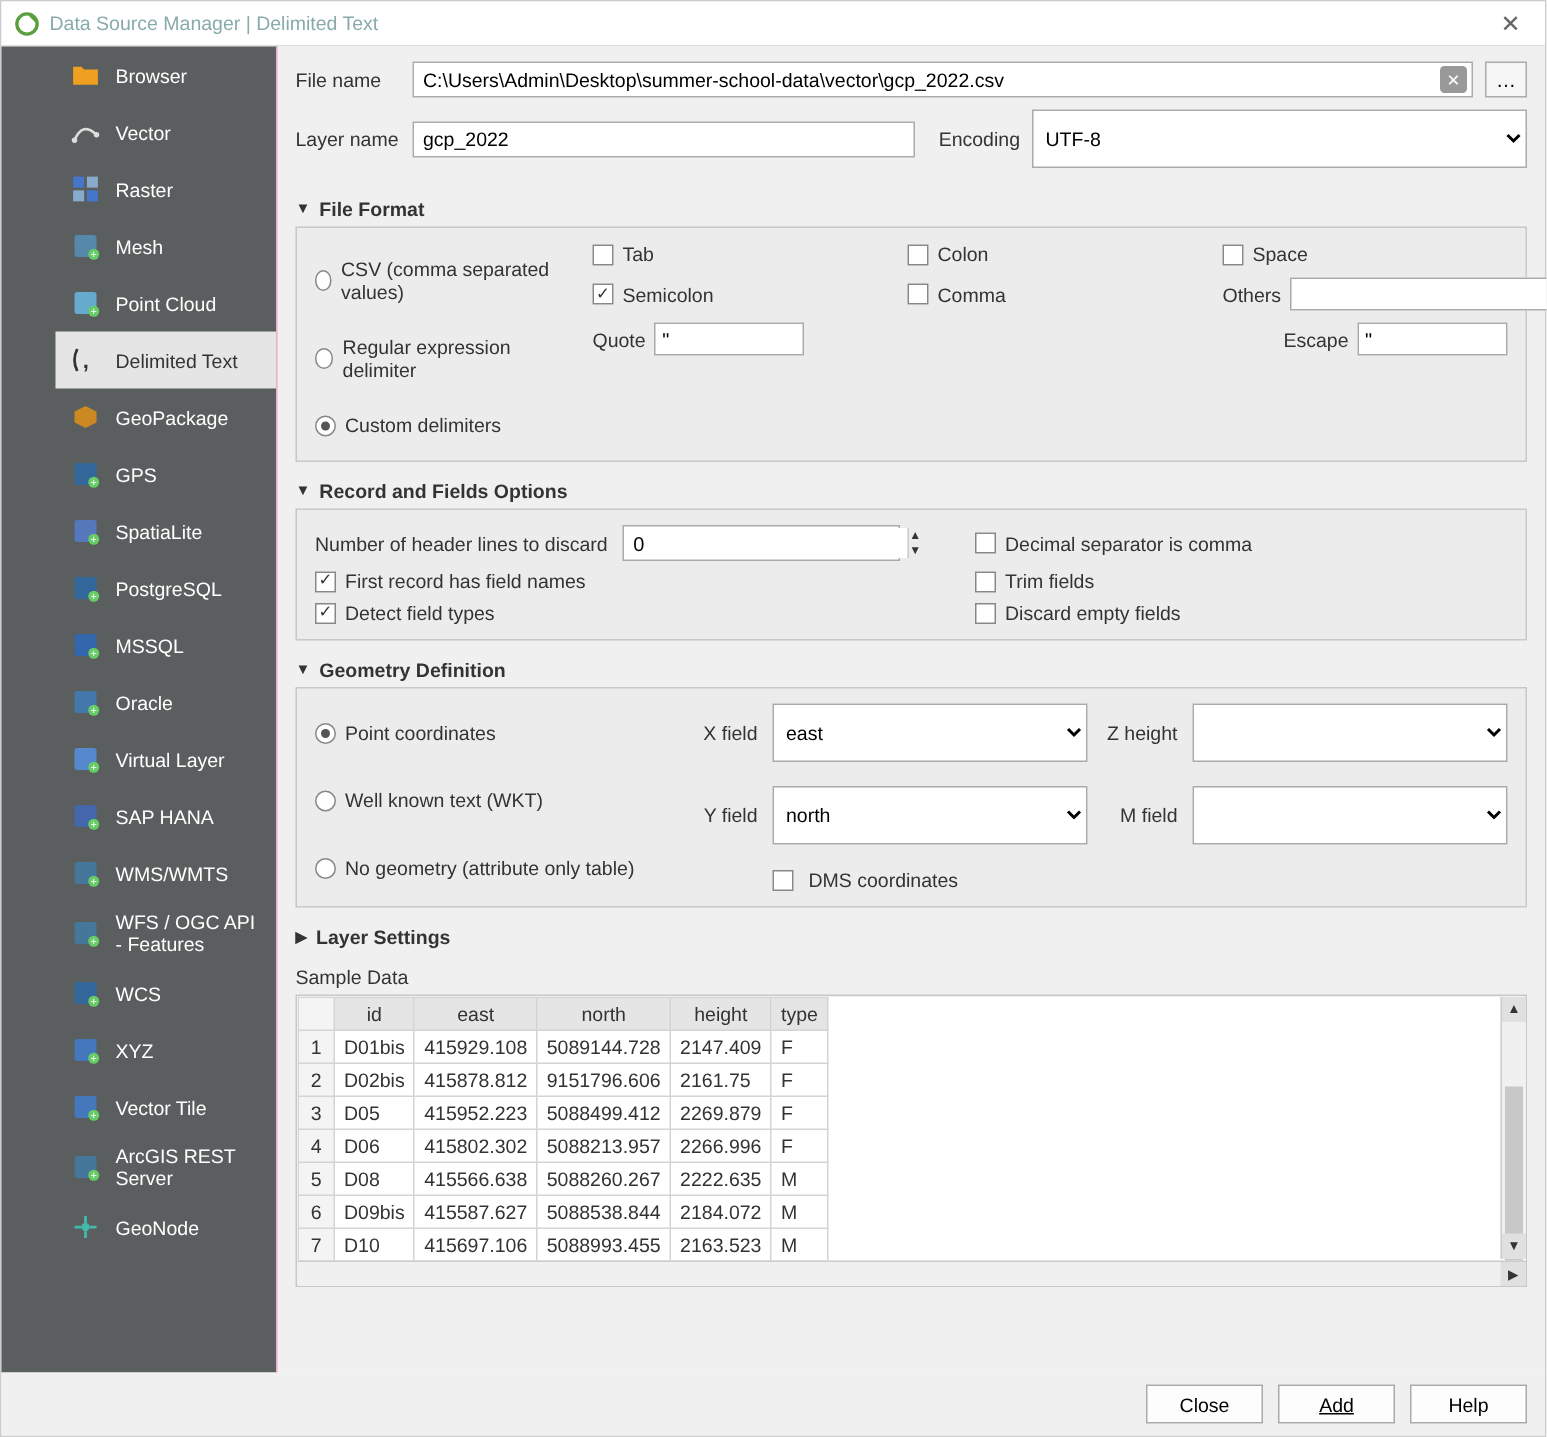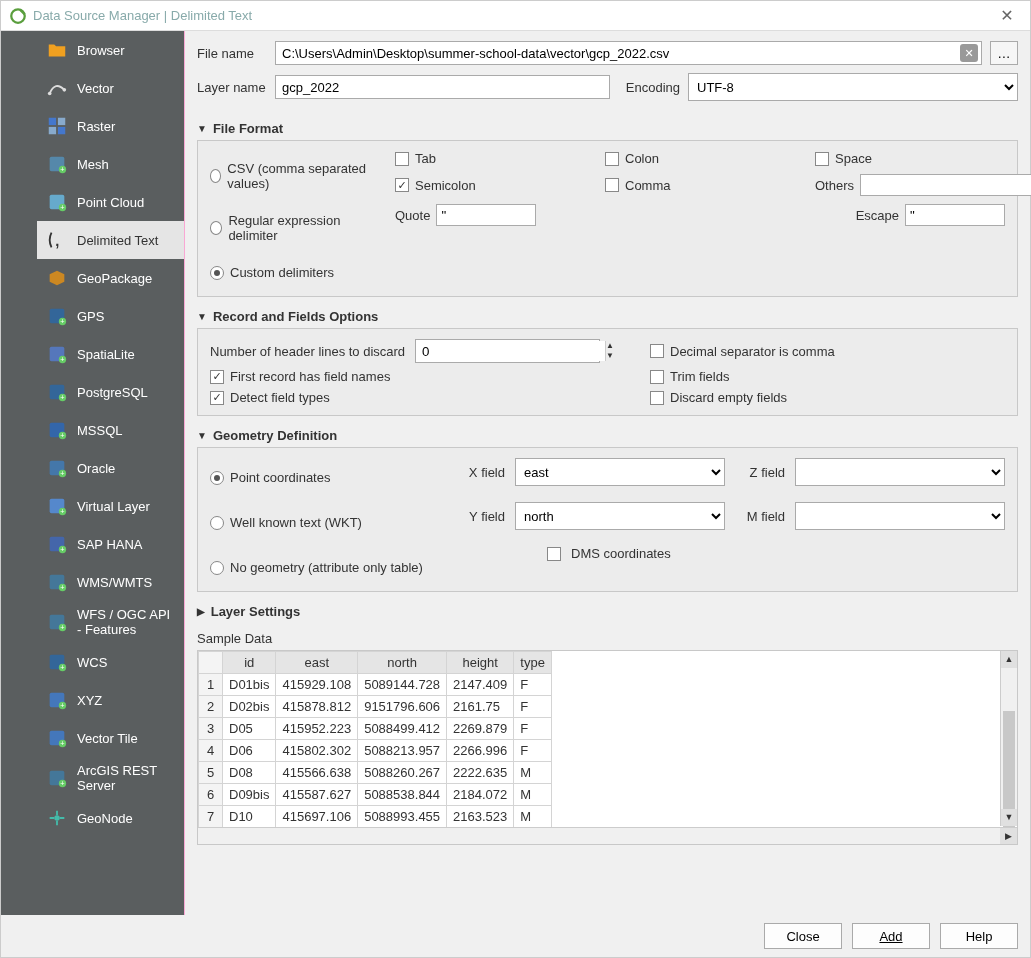--- a/index.html
+++ b/index.html
@@ -16,21 +16,21 @@
 .sb-icon { width: 24px; height: 24px; display: inline-flex; align-items: center; justify-content: center; flex-shrink: 0; }
 .sb-label { font-size: 13px; }
 .main { flex: 1; display: flex; flex-direction: column; background: #f0f0f0; padding: 10px 12px 8px 12px; min-width: 0; }
 .row { display: flex; align-items: center; gap: 8px; margin-bottom: 8px; }
 .row label.fld { min-width: 70px; }
 .input-text { flex: 1; height: 24px; padding: 2px 6px; border: 1px solid #aaa; background: #fff; font-size: 13px; }
 .input-text.clear { padding-right: 24px; }
 .clear-wrap { position: relative; flex: 1; display: flex; }
 .clear-btn { position: absolute; right: 4px; top: 3px; width: 18px; height: 18px; background: #999; border-radius: 3px; color: #fff; font-size: 11px; display: flex; align-items: center; justify-content: center; cursor: pointer; }
 .browse-btn { width: 28px; height: 24px; border: 1px solid #aaa; background: #f6f6f6; cursor: pointer; }
-select.combo { height: 28px; padding: 1px 4px; border: 1px solid #aaa; background: #fff; font-size: 13px; }
+select.combo { height: 39px; padding: 1px 4px; border: 1px solid #aaa; background: #fff; font-size: 13px; }
 .section { border: none; margin-top: 8px; }
 .sec-head { display: flex; align-items: center; gap: 6px; font-weight: bold; font-size: 13px; padding: 4px 0; cursor: pointer; }
 .sec-head .tri { font-size: 10px; }
 .sec-body { border: 1px solid #c8c8c8; background: #ececec; padding: 10px 12px; }
 .radio-row { display: flex; align-items: center; gap: 6px; margin: 6px 0; }
 .radio { width: 14px; height: 14px; border: 1px solid #888; border-radius: 50%; background: #fff; display: inline-flex; align-items: center; justify-content: center; cursor: pointer; }
 .radio.checked::after { content: ""; width: 6px; height: 6px; background: #555; border-radius: 50%; display: block; }
 .check { width: 14px; height: 14px; border: 1px solid #888; background: #fff; display: inline-flex; align-items: center; justify-content: center; cursor: pointer; font-size: 11px; line-height: 1; }
 .ffmt { display: flex; gap: 24px; }
 .ffmt-left { width: 210px; display: flex; flex-direction: column; gap: 10px; padding-top: 4px; }
@@ -430,30 +430,30 @@
               </div>
             <div class="radio-row">
                 <span class="radio"></span>
                 <span>No geometry (attribute only table)</span>
               </div>
           </div>
           <div class="geom-right">
             <div class="gfrow">
               <label>X field</label>
               <select class="combo" style="width:235px"><option>east</option></select>
-              <label style="width:50px;text-align:right">Z field</label>
+              <label style="width:50px;text-align:right">Z height</label>
               <select class="combo" style="flex:1"><option></option></select>
             </div>
             <div class="gfrow">
               <label>Y field</label>
               <select class="combo" style="width:235px"><option>north</option></select>
               <label style="width:50px;text-align:right">M field</label>
               <select class="combo" style="flex:1"><option></option></select>
             </div>
-            <div class="gfrow2" style="margin-left:97px">
+            <div class="gfrow2" style="margin-left:65px">
               <span class="check"></span>
               <span>DMS coordinates</span>
             </div>
           </div>
         </div>
       </div>
 
       <div class="section">
         <div class="sec-head">
           <span class="tri">▶</span>

